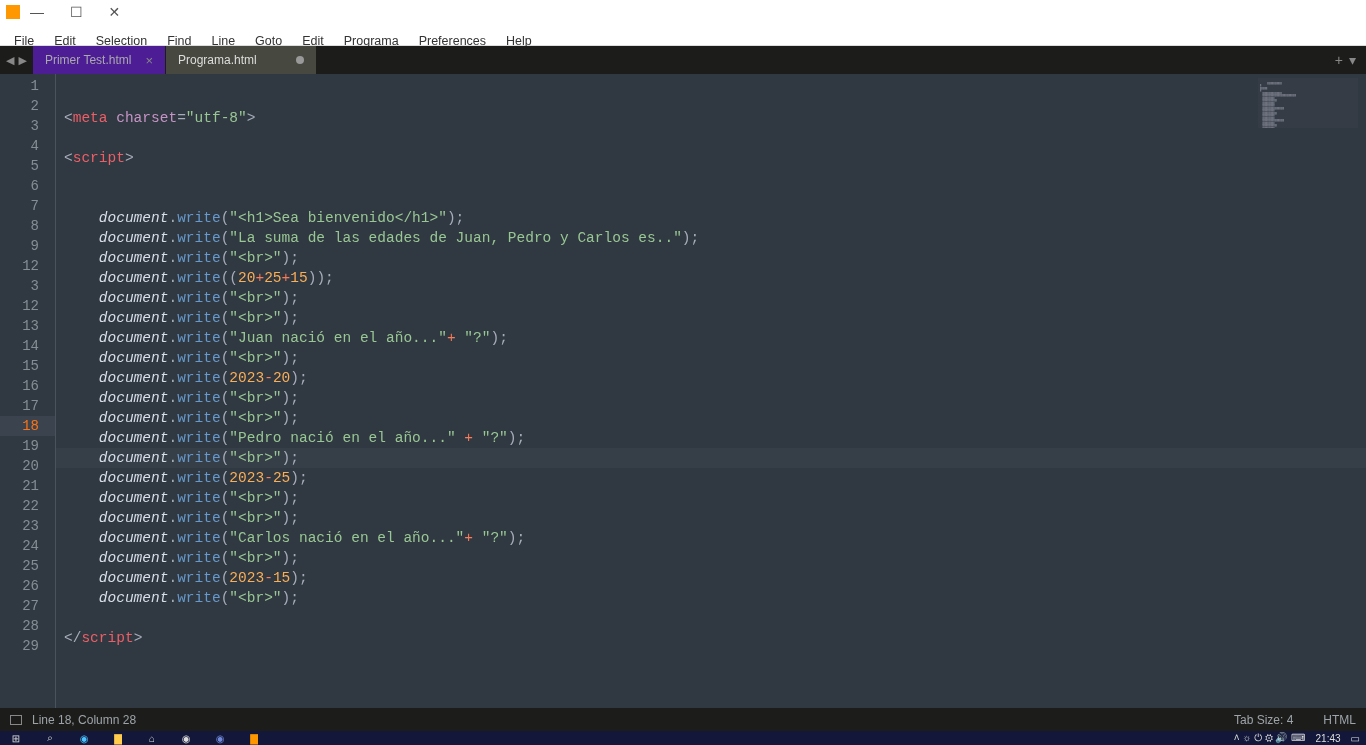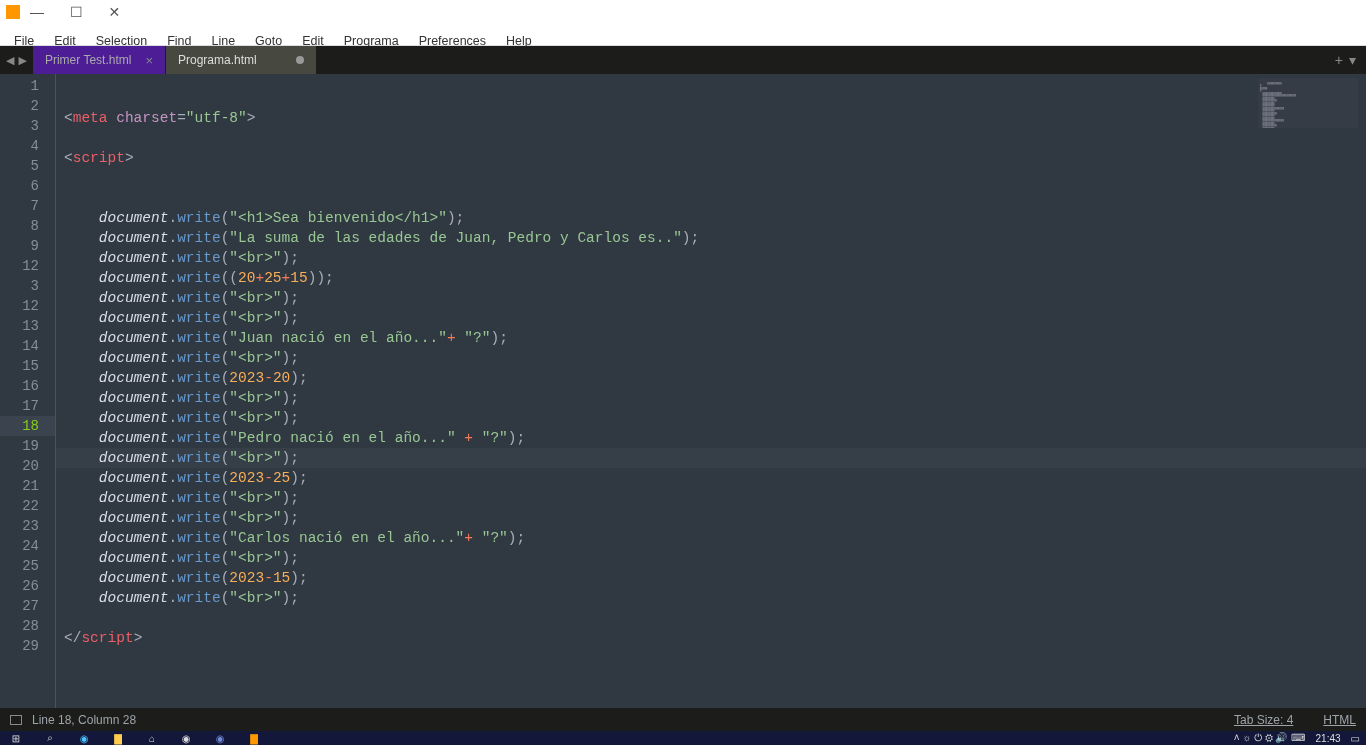--- a/index.html
+++ b/index.html
@@ -89,21 +89,21 @@
   width: 55px;
   background: #303841;
   text-align: right;
   padding-top: 2px;
   color: #858e95;
   font-family: Consolas, "Courier New", monospace;
   font-size: 14px;
   user-select: none;
 }
 .gutter .ln { height: 20px; line-height: 20px; padding-right: 16px; }
-.gutter .ln.active { background: #3b444e; color: #84cc16; }
+.gutter .ln.active { background: #3b444e; color: #f97316; }
 .code {
   flex: 1;
   background: #303841;
   font-family: Consolas, "Courier New", monospace;
   font-size: 14.5px;
   color: #d8dee9;
   padding-top: 2px;
   position: relative;
   white-space: pre;
   border-left: 1px solid #4a525b;
@@ -136,21 +136,21 @@
 .statusbar {
   height: 23px;
   background: #1c1d1a;
   display: flex;
   align-items: center;
   font-size: 12px;
   color: #9da3a9;
   padding: 0 10px;
 }
 .statusbar .sb-left { display: flex; align-items: center; gap: 10px; }
-.statusbar .sb-right { margin-left: auto; display: flex; gap: 30px; text-decoration: underline; }
+.statusbar .sb-right { margin-left: auto; display: flex; gap: 30px; }
 .statusbar .panel-icon {
   width: 12px; height: 10px; border: 1px solid #888; display:inline-block;
 }
 .taskbar {
   height: 14px;
   background: #13183a;
   display: flex;
   align-items: center;
   padding: 0 6px;
   gap: 14px;

